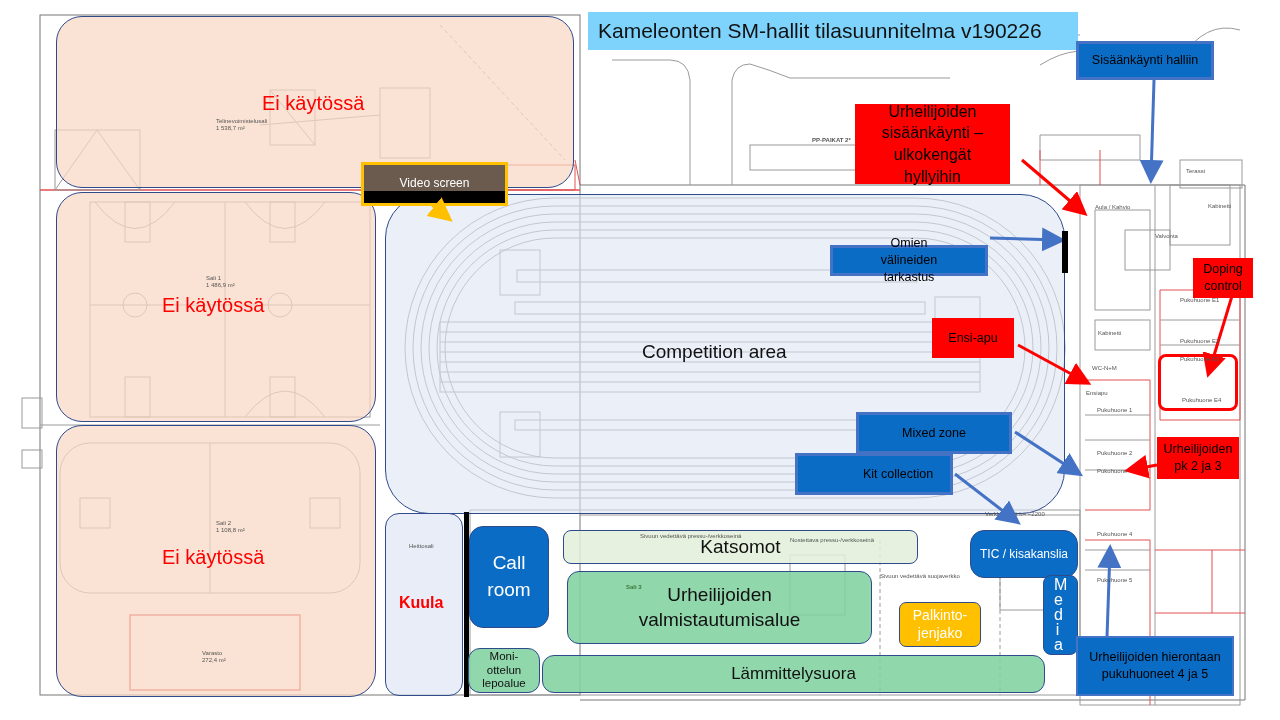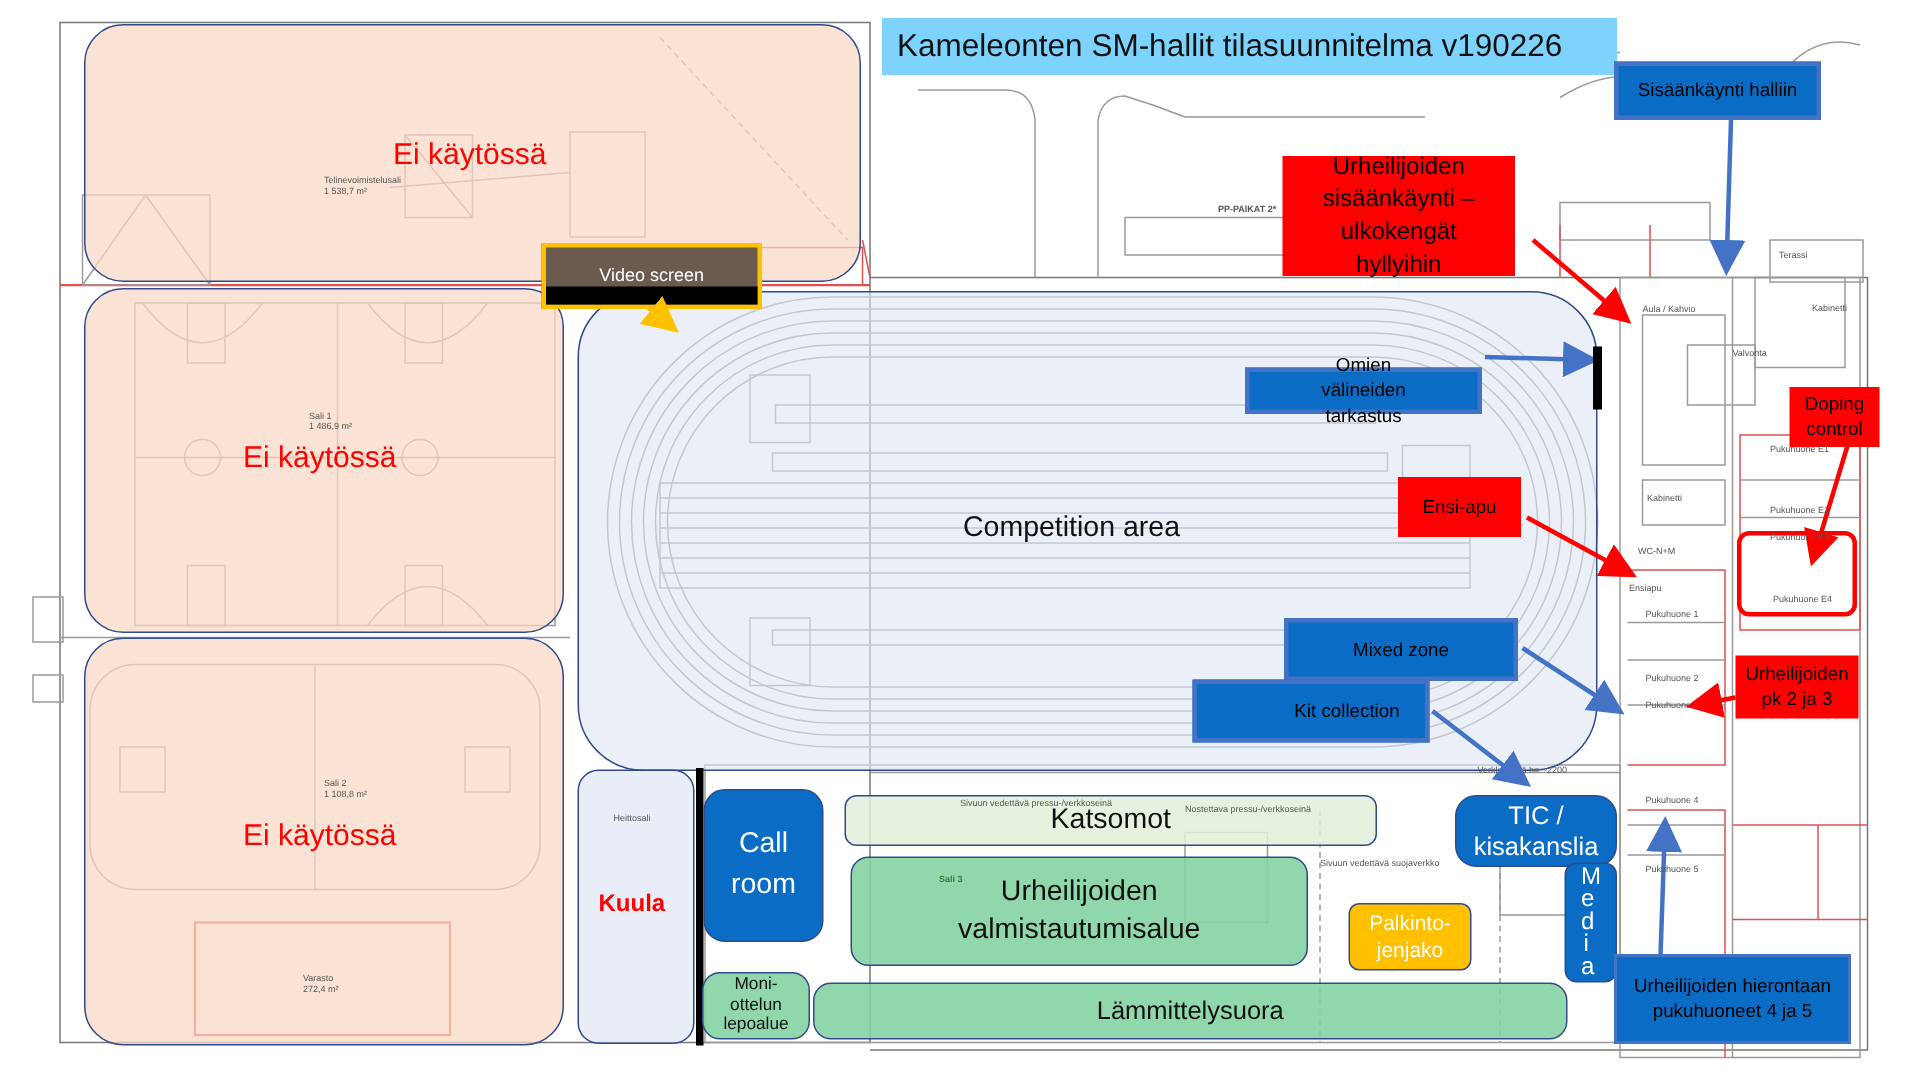--- a/index.html
+++ b/index.html
@@ -181,21 +181,21 @@
 </div>
 
 <div class="green-box" style="left:542px; top:655px; width:503px; height:38px; font-size:17px;">
   <span>Lämmittelysuora</span>
 </div>
 
 <div class="abs" style="left:899px; top:602px; width:82px; height:45px; background:#ffc000; border:1px solid #2f4b8c; border-radius:7px; color:#fff; font-size:14px; display:flex; align-items:center; justify-content:center; text-align:center; line-height:1.25; padding:0 6px;">
   <span>Palkinto-jenjako</span>
 </div>
 
-<div class="blue-box" style="left:970px; top:530px; width:108px; height:48px; font-size:17px; line-height:1.25;">
+<div class="blue-box" style="left:970px; top:530px; width:108px; height:48px; font-size:12px; line-height:1.25;">
   <span>TIC / kisakanslia</span>
 </div>
 
 <div class="abs" style="left:1043px; top:575px; width:35px; height:80px; background:#0a6cc4; border:1px solid #2f4b8c; border-radius:8px;"></div>
 <span class="abs" style="left:1049px; top:577px; width:22px; font-size:16px; color:#fff; text-align:center; word-break:break-all; line-height:15px; letter-spacing:10px; padding-left:5px;">Media</span>
 
 <svg class="plan" viewBox="0 0 1280 720">
   <defs>
     <marker id="ab" markerWidth="8" markerHeight="8" refX="6" refY="4" orient="auto">
         <path d="M0,0 L8,4 L0,8 Z" fill="#4472c4"></path>

